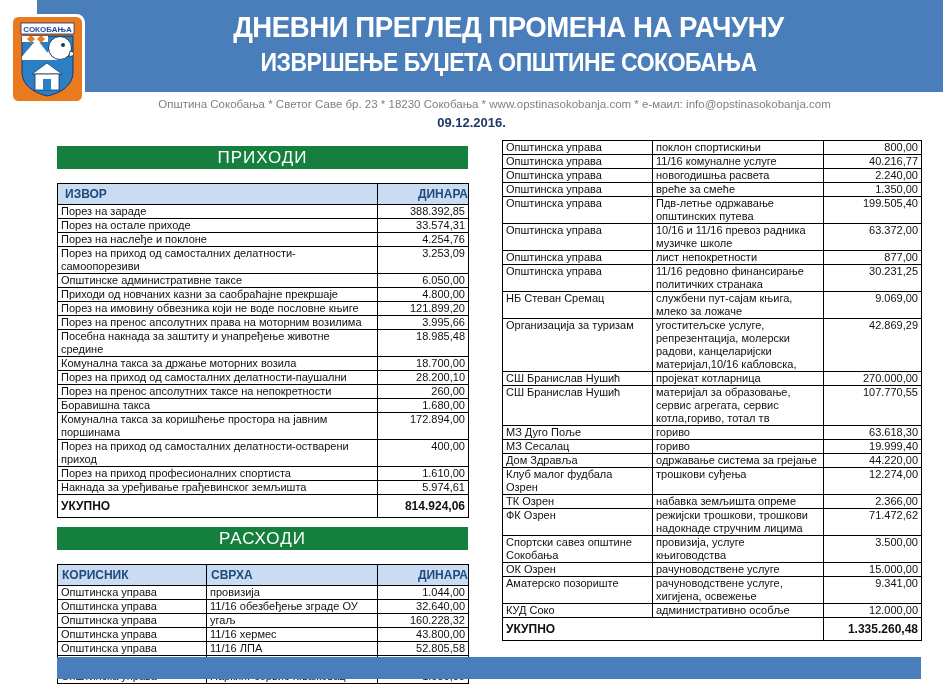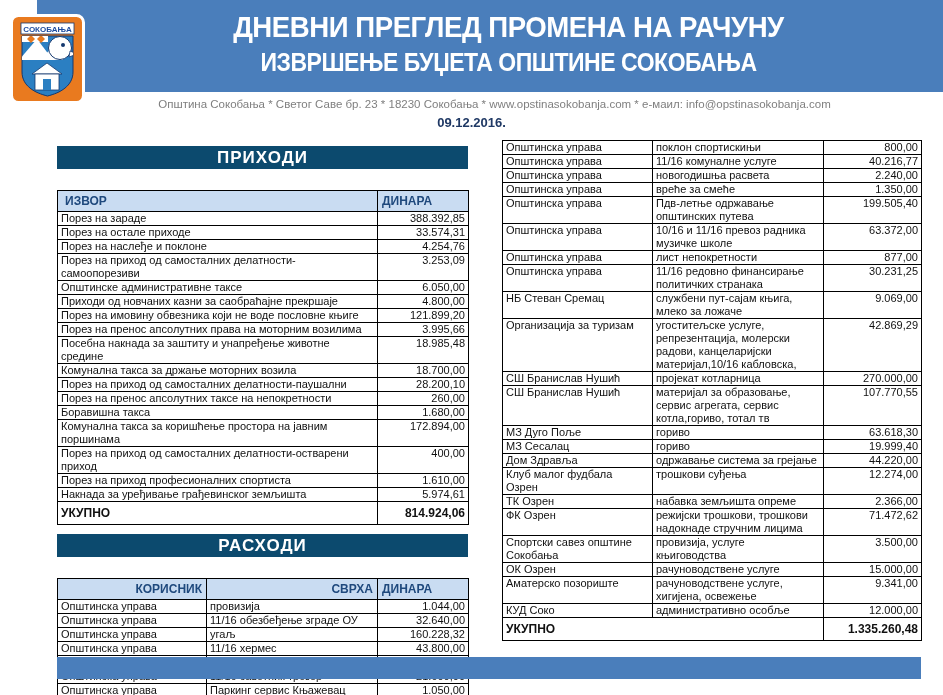--- a/index.html
+++ b/index.html
@@ -17,32 +17,32 @@
   .logo svg { display:block; }
   
   .address { position:absolute; left:12px; top:98px; width:100%; text-align:center;
              color:#7f7f7f; font-size:11.5px;margin-left:11px; }
   .date { position:absolute; left:0; top:115px; width:100%; text-align:center;
           color:#1f3864; font-weight:bold; font-size:13px; }
   
   .col-left  { position:absolute; left:57px;  top:146px; width:411px; }
   .col-right { position:absolute; left:502px; top:140px; width:419px; }
   .section-bar {
-    height:23px; background:#0c4a6e; color:#ffffff; font-weight:bold; font-size:17px;
+    height:23px; background:#15803d; color:#ffffff; font-weight:normal; font-size:17px;
     text-align:center; line-height:23px; letter-spacing:1px;
   }
   .section-bar.second { margin-top:9px; }
   
-  table { border-collapse:collapse; width:100%; table-layout:fixed; margin-top:21px; border:1px solid #000; }
+  table { border-collapse:collapse; width:100%; table-layout:fixed; margin-top:14px; border:1px solid #000; }
   th {
     background:#c9dcf2; color:#1f497d; font-weight:bold; font-size:12px;
-    border:1px solid #000; padding:3px 4px; line-height:14px; text-align:right;
+    border:1px solid #000; padding:3px 4px; line-height:14px; text-align:left;
   }
   th.left  { text-align:left; padding-left:7px; }
-  th.right { text-align:left; padding-right:20px; }
+  th.right { text-align:right; padding-right:0; }
   td {
     font-size:11px; line-height:13px; padding:0 3px; border:1px solid #000;
     color:#111; vertical-align:top; white-space:pre-line; overflow:hidden;
   }
   td.num { text-align:right; }
   tfoot td { font-weight:bold; font-size:12px; padding:4px 3px; line-height:14px; }
   
   .bottom-bar { position:absolute; left:57px; top:657px; width:864px; height:22px; background:#4a7ebb; }
 </style>
 </head>

